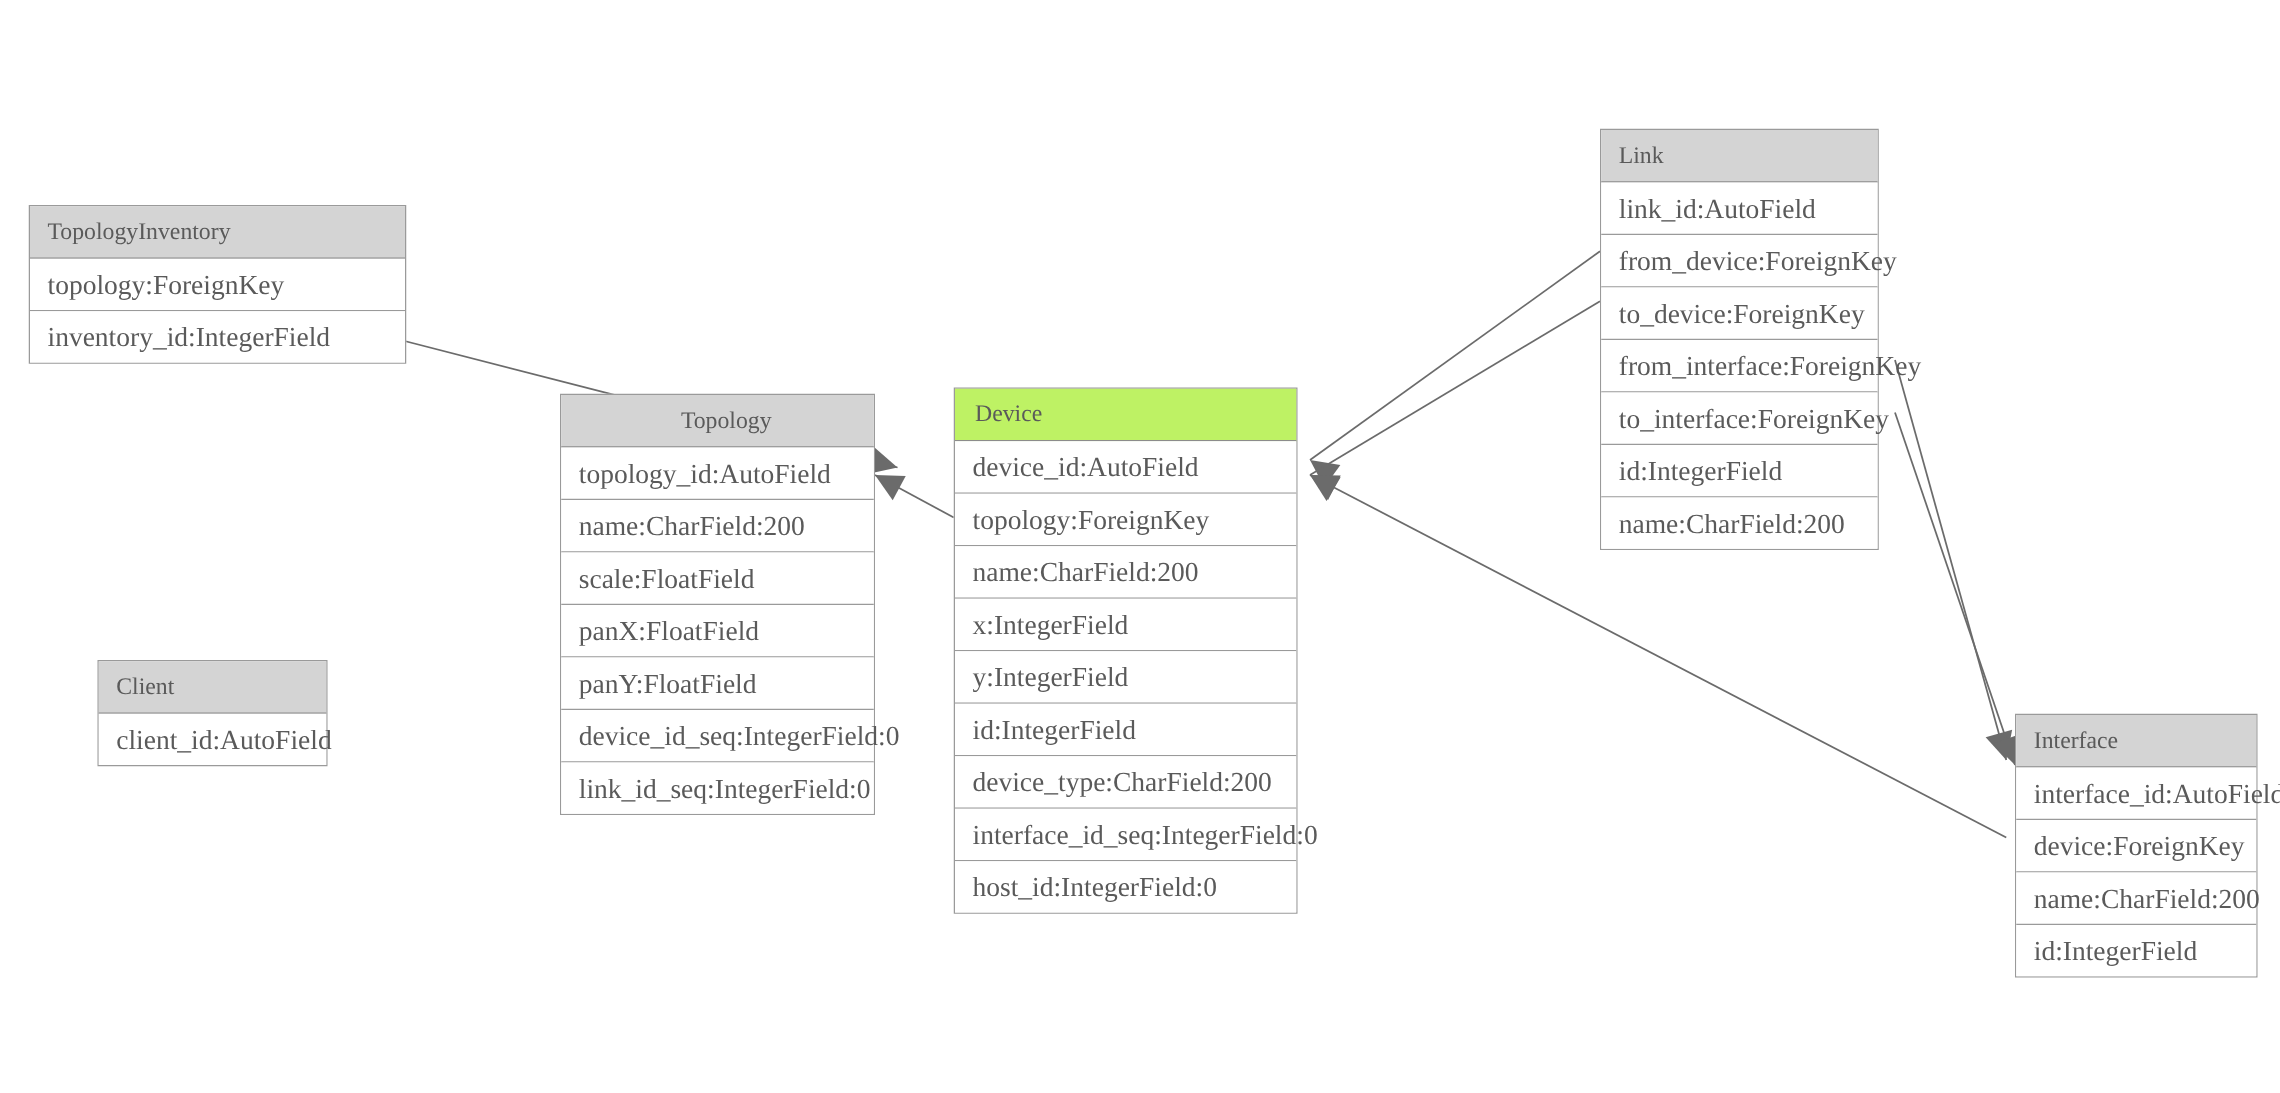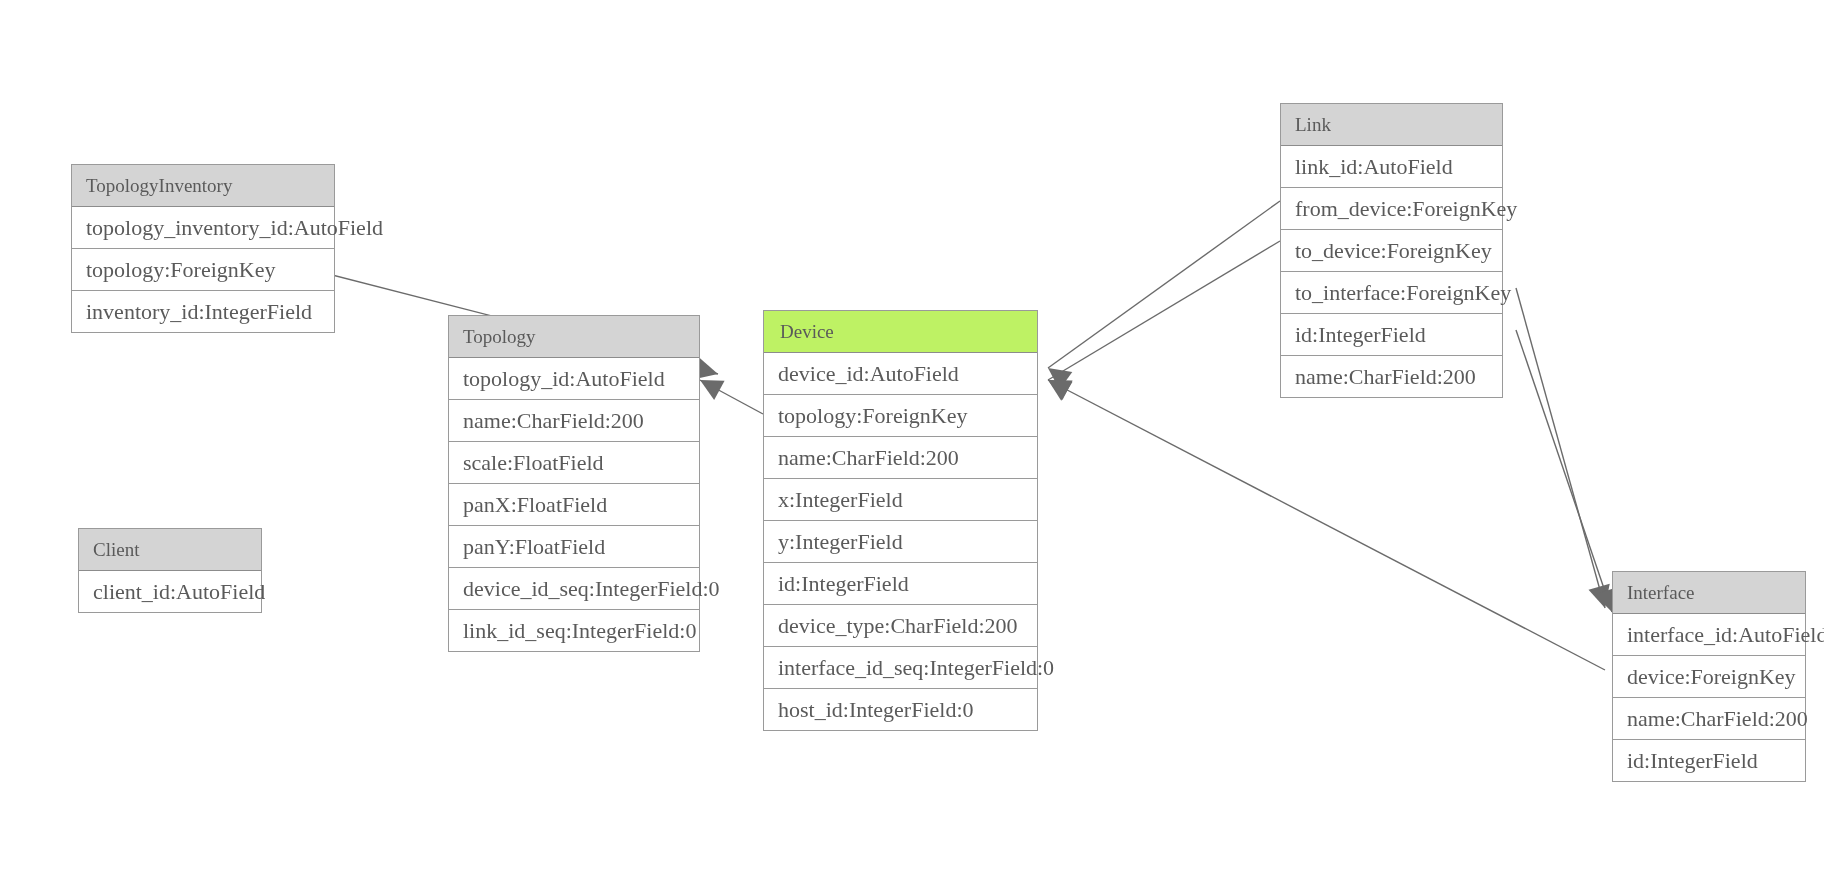--- a/index.html
+++ b/index.html
@@ -86,32 +86,31 @@
         <path d="M 1516 330 L 1612 612" stroke="#6b6b6b" stroke-width="1.4" fill="none"></path>
         <polygon points="0,0 -22,-11 -22,11" fill="#6b6b6b" transform="translate(1612,612) rotate(71.2)"></polygon>
       </g>
       <g>
         <path d="M 1605 670 L 1048 380" stroke="#6b6b6b" stroke-width="1.4" fill="none"></path>
         <polygon points="0,0 -22,-11 -22,11" fill="#6b6b6b" transform="translate(1048,380) rotate(207.5)"></polygon>
       </g>
     </svg>
 
   <div id="entity-layer">
-      <div class="entity" style="left: 23px; top: 164px; width: 264px; border-color: rgb(154, 154, 154); margin-left: 48px;">
+      <div class="entity" style="left: 23px; top: 164px; width: 302px; border-color: rgb(154, 154, 154);">
         <div class="entity-title" style="background: rgb(212, 212, 212); color: rgb(90, 90, 90);">TopologyInventory</div>
-        <div class="entity-field" style="border-bottom-color: rgb(154, 154, 154); color: rgb(90, 90, 90);">topology_inventory_id:AutoField</div>
         <div class="entity-field" style="border-bottom-color: rgb(154, 154, 154); color: rgb(90, 90, 90);">topology:ForeignKey</div>
         <div class="entity-field" style="border-bottom-color: rgb(154, 154, 154); color: rgb(90, 90, 90);">inventory_id:IntegerField</div>
       </div>
       <div class="entity" style="left: 78px; top: 528px; width: 184px; border-color: rgb(154, 154, 154);">
         <div class="entity-title" style="background: rgb(212, 212, 212); color: rgb(90, 90, 90);">Client</div>
         <div class="entity-field" style="border-bottom-color: rgb(154, 154, 154); color: rgb(90, 90, 90);">client_id:AutoField</div>
       </div>
       <div class="entity" style="left: 448px; top: 315px; width: 252px; border-color: rgb(154, 154, 154);">
-        <div class="entity-title" style="background: rgb(212, 212, 212); color: rgb(90, 90, 90);">Topology</div>
+        <div class="entity-title" style="background: rgb(212, 212, 212); color: rgb(90, 90, 90); text-align: center;">Topology</div>
         <div class="entity-field" style="border-bottom-color: rgb(154, 154, 154); color: rgb(90, 90, 90);">topology_id:AutoField</div>
         <div class="entity-field" style="border-bottom-color: rgb(154, 154, 154); color: rgb(90, 90, 90);">name:CharField:200</div>
         <div class="entity-field" style="border-bottom-color: rgb(154, 154, 154); color: rgb(90, 90, 90);">scale:FloatField</div>
         <div class="entity-field" style="border-bottom-color: rgb(154, 154, 154); color: rgb(90, 90, 90);">panX:FloatField</div>
         <div class="entity-field" style="border-bottom-color: rgb(154, 154, 154); color: rgb(90, 90, 90);">panY:FloatField</div>
         <div class="entity-field" style="border-bottom-color: rgb(154, 154, 154); color: rgb(90, 90, 90);">device_id_seq:IntegerField:0</div>
         <div class="entity-field" style="border-bottom-color: rgb(154, 154, 154); color: rgb(90, 90, 90);">link_id_seq:IntegerField:0</div>
       </div>
       <div class="entity" style="left: 763px; top: 310px; width: 275px; border-color: rgb(154, 154, 154);">
         <div class="entity-title" style="background: #bef264; color: rgb(90, 90, 90); padding-left: 16px;">Device</div>
@@ -123,20 +122,21 @@
         <div class="entity-field" style="border-bottom-color: rgb(154, 154, 154); color: rgb(90, 90, 90);">id:IntegerField</div>
         <div class="entity-field" style="border-bottom-color: rgb(154, 154, 154); color: rgb(90, 90, 90);">device_type:CharField:200</div>
         <div class="entity-field" style="border-bottom-color: rgb(154, 154, 154); color: rgb(90, 90, 90);">interface_id_seq:IntegerField:0</div>
         <div class="entity-field" style="border-bottom-color: rgb(154, 154, 154); color: rgb(90, 90, 90);">host_id:IntegerField:0</div>
       </div>
       <div class="entity" style="left: 1280px; top: 103px; width: 223px; border-color: rgb(154, 154, 154);">
         <div class="entity-title" style="background: rgb(212, 212, 212); color: rgb(90, 90, 90);">Link</div>
         <div class="entity-field" style="border-bottom-color: rgb(154, 154, 154); color: rgb(90, 90, 90);">link_id:AutoField</div>
         <div class="entity-field" style="border-bottom-color: rgb(154, 154, 154); color: rgb(90, 90, 90);">from_device:ForeignKey</div>
         <div class="entity-field" style="border-bottom-color: rgb(154, 154, 154); color: rgb(90, 90, 90);">to_device:ForeignKey</div>
+        <div class="entity-field" style="border-bottom-color: rgb(154, 154, 154); color: rgb(90, 90, 90);">from_interface:ForeignKey</div>
         <div class="entity-field" style="border-bottom-color: rgb(154, 154, 154); color: rgb(90, 90, 90);">to_interface:ForeignKey</div>
         <div class="entity-field" style="border-bottom-color: rgb(154, 154, 154); color: rgb(90, 90, 90);">id:IntegerField</div>
         <div class="entity-field" style="border-bottom-color: rgb(154, 154, 154); color: rgb(90, 90, 90);">name:CharField:200</div>
       </div>
       <div class="entity" style="left: 1612px; top: 571px; width: 194px; border-color: rgb(154, 154, 154);">
         <div class="entity-title" style="background: rgb(212, 212, 212); color: rgb(90, 90, 90);">Interface</div>
         <div class="entity-field" style="border-bottom-color: rgb(154, 154, 154); color: rgb(90, 90, 90);">interface_id:AutoField</div>
         <div class="entity-field" style="border-bottom-color: rgb(154, 154, 154); color: rgb(90, 90, 90);">device:ForeignKey</div>
         <div class="entity-field" style="border-bottom-color: rgb(154, 154, 154); color: rgb(90, 90, 90);">name:CharField:200</div>
         <div class="entity-field" style="border-bottom-color: rgb(154, 154, 154); color: rgb(90, 90, 90);">id:IntegerField</div>

